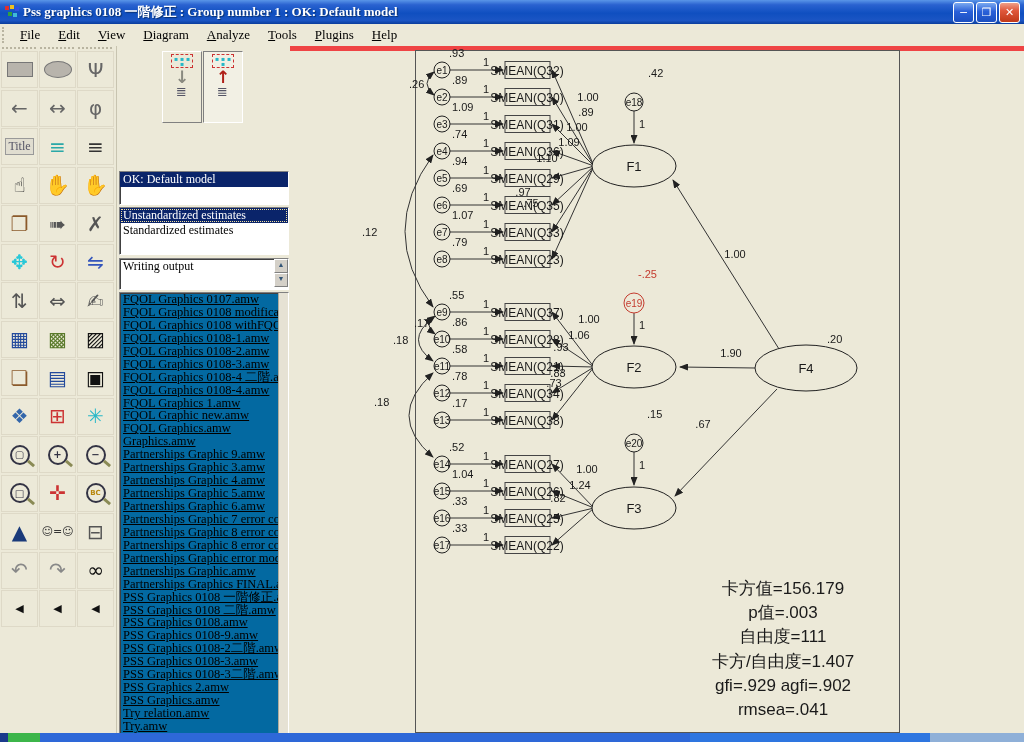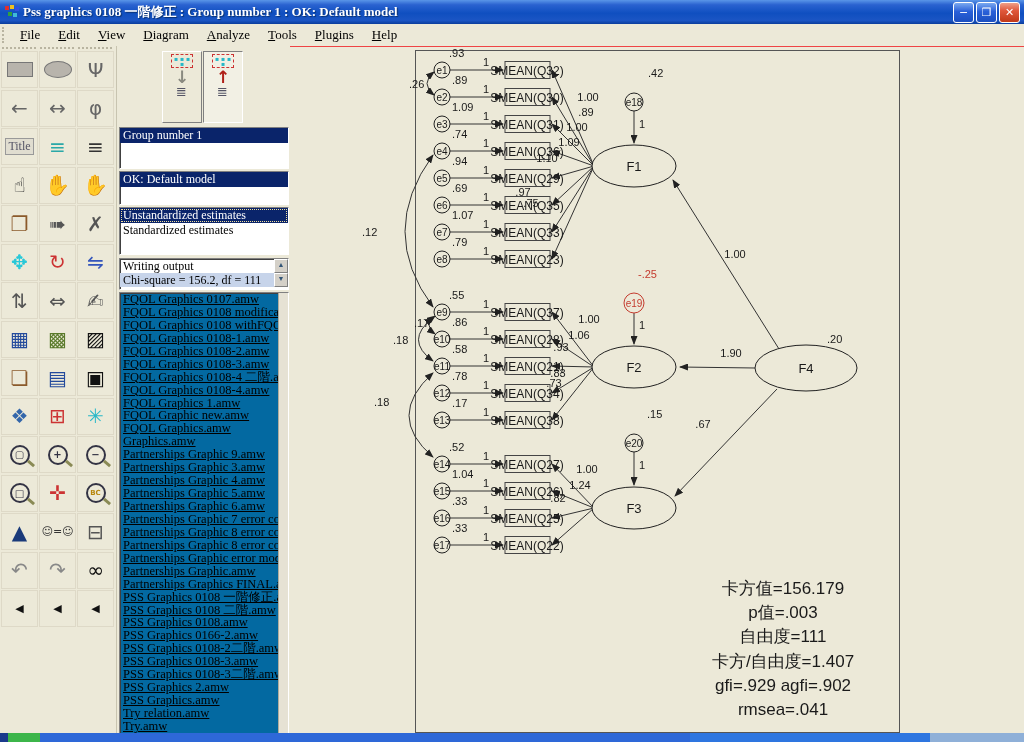--- a/index.html
+++ b/index.html
@@ -12,21 +12,21 @@
   .appicon{width:16px;height:16px;margin:0 4px 0 3px;position:relative;}
   .appicon i{position:absolute;width:4px;height:4px;}
   .title-text{font-weight:bold;font-size:13px;text-shadow:1px 1px 1px #09306e;white-space:nowrap;overflow:hidden;flex:1;}
   .winbtns{display:flex;gap:2px;margin-right:4px;}
   .wbtn{width:21px;height:21px;border-radius:3px;color:#fff;font-size:11px;line-height:20px;text-align:center;
     border:1px solid #fff;box-sizing:border-box;font-family:"DejaVu Sans",sans-serif;
     background:linear-gradient(180deg,#7aa9f0,#2a60d8 45%,#1b4fc0);}
   .wbtn.close{background:linear-gradient(180deg,#f0a088,#e0583c 40%,#c03818);}
   
   .menubar{position:absolute;left:0;top:24px;width:1024px;height:22px;background:#ece9d8;
-    border-bottom:1px solid #ef4444;display:flex;align-items:center;font-size:13px;}
+    border-bottom:5px solid #ef4444;display:flex;align-items:center;font-size:13px;}
   .grip{width:3px;height:16px;margin:0 4px 0 2px;border-left:2px dotted #b8b4a0;}
   .mi{display:inline-block;padding:2px 9px;}
   .mi::first-letter{text-decoration:underline;}
   
   .tools{position:absolute;left:0;top:46px;width:116px;height:696px;background:#ece9d8;border-right:1px solid #c8c4b0;}
   .tgrip{position:absolute;top:1px;height:3px;border-top:2px dotted #b8b4a0;width:34px;}
   .tcell{position:absolute;width:37px;height:37px;display:flex;align-items:center;justify-content:center;
     border:1px solid rgba(120,110,80,.12);box-sizing:border-box;}
   .glyph{font-family:"DejaVu Sans",sans-serif;font-size:20px;color:#555;line-height:1;}
   .shape-rect{width:24px;height:13px;background:#b8b4ac;border:1px solid #777;}
@@ -241,35 +241,32 @@
     <span class="treeicon">▪ ▪ ▪<br>▪</span>
     <span class="bigarrow" style="color:#8a8a80">↓</span>
     <span class="bars">≣</span>
   </div>
   <div class="bigbtn pressed" style="left:86px">
     <span class="treeicon">▪ ▪ ▪<br>▪</span>
     <span class="bigarrow" style="color:#b02018">↑</span>
     <span class="bars">≣</span>
   </div>
 
-  <div class="lbox" style="top:81px;height:40px">
-    <div class="lrow sel">Group number 1</div>
-  </div>
 
   <div class="lbox" style="top:125px;height:32px">
     <div class="lrow sel">OK: Default model</div>
   </div>
 
   <div class="lbox" style="top:161px;height:46px">
     <div class="lrow sel focusdots">Unstandardized estimates</div>
     <div class="lrow">Standardized estimates</div>
   </div>
 
   <div class="lbox" style="top:212px;height:30px">
-    <div class="lrow" style="height:14px;line-height:14px;width:152px">Writing output</div>
+    <div class="lrow" style="height:30px;line-height:14px;width:152px">Writing output</div>
     <div class="lrow outline2" style="height:14px;line-height:14px;width:152px">Chi-square = 156.2, df = 111</div>
     <div class="spinner">
       <div class="spbtn">▲</div>
       <div class="spbtn">▼</div>
     </div>
   </div>
 
   <div class="filelist">
     <div id="file-items">
         <div class="fitem">FQOL Graphics 0107.amw</div>
@@ -291,21 +288,21 @@
         <div class="fitem">Partnerships Graphic 6.amw</div>
         <div class="fitem">Partnerships Graphic 7 error corre</div>
         <div class="fitem">Partnerships Graphic 8 error corre</div>
         <div class="fitem">Partnerships Graphic 8 error corre</div>
         <div class="fitem">Partnerships Graphic error modify</div>
         <div class="fitem">Partnerships Graphic.amw</div>
         <div class="fitem">Partnerships Graphics FINAL.am</div>
         <div class="fitem">PSS Graphics 0108 一階修正.ar</div>
         <div class="fitem">PSS Graphics 0108 二階.amw</div>
         <div class="fitem">PSS Graphics 0108.amw</div>
-        <div class="fitem">PSS Graphics 0166-2.amw</div>
+        <div class="fitem">PSS Graphics 0108-9.amw</div>
         <div class="fitem">PSS Graphics 0108-2二階.amw</div>
         <div class="fitem">PSS Graphics 0108-3.amw</div>
         <div class="fitem">PSS Graphics 0108-3二階.amw</div>
         <div class="fitem">PSS Graphics 2.amw</div>
         <div class="fitem">PSS Graphics.amw</div>
         <div class="fitem">Try relation.amw</div>
         <div class="fitem">Try.amw</div>
       </div>
     <div class="fscroll"></div>
   </div>

